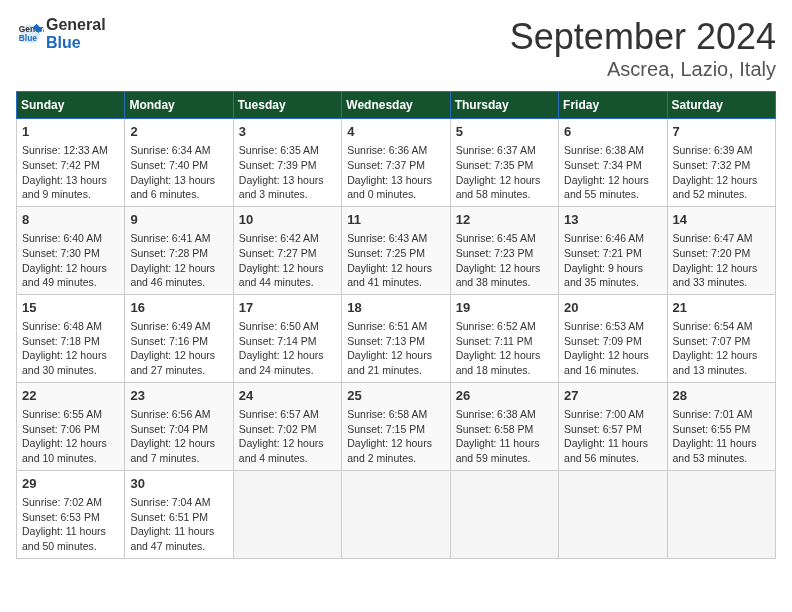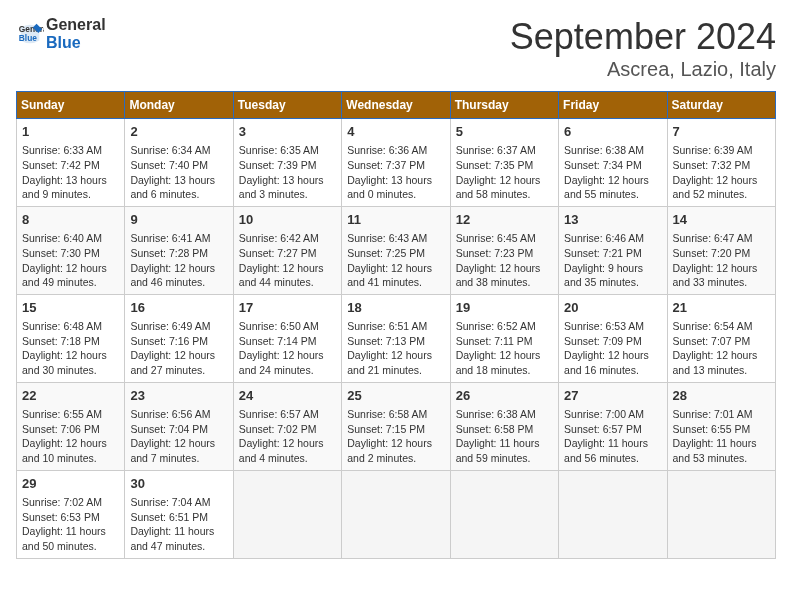--- a/index.html
+++ b/index.html
@@ -36,21 +36,21 @@
     .location {
       font-size: 20px;
       color: #555;
     }
     table {
       width: 100%;
       border-collapse: collapse;
       font-size: 10.5px;
     }
     thead th {
-      background-color: #a16207;
+      background-color: #14532d;
       color: #fff;
       padding: 6px 4px;
       font-size: 12px;
       font-weight: bold;
       text-align: left;
       border: 1px solid #2a6abf;
     }
     tbody td {
       vertical-align: top;
       padding: 4px 5px;
@@ -108,21 +108,21 @@
         <th>Monday</th>
         <th>Tuesday</th>
         <th>Wednesday</th>
         <th>Thursday</th>
         <th>Friday</th>
         <th>Saturday</th>
       </tr>
   </thead>
   <tbody id="calendar-body">
   <tr>
-        <td><span class="day-num">1</span><span>Sunrise: 6:33 AM</span><br><span>Sunset: 7:42 PM</span><br><span>Daylight: 13 hours and 9 minutes.</span></td>
+        <td><span class="day-num">1</span><span>Sunrise: 12:33 AM</span><br><span>Sunset: 7:42 PM</span><br><span>Daylight: 13 hours and 9 minutes.</span></td>
         <td><span class="day-num">2</span><span>Sunrise: 6:34 AM</span><br><span>Sunset: 7:40 PM</span><br><span>Daylight: 13 hours and 6 minutes.</span></td>
         <td><span class="day-num">3</span><span>Sunrise: 6:35 AM</span><br><span>Sunset: 7:39 PM</span><br><span>Daylight: 13 hours and 3 minutes.</span></td>
         <td><span class="day-num">4</span><span>Sunrise: 6:36 AM</span><br><span>Sunset: 7:37 PM</span><br><span>Daylight: 13 hours and 0 minutes.</span></td>
         <td><span class="day-num">5</span><span>Sunrise: 6:37 AM</span><br><span>Sunset: 7:35 PM</span><br><span>Daylight: 12 hours and 58 minutes.</span></td>
         <td><span class="day-num">6</span><span>Sunrise: 6:38 AM</span><br><span>Sunset: 7:34 PM</span><br><span>Daylight: 12 hours and 55 minutes.</span></td>
         <td><span class="day-num">7</span><span>Sunrise: 6:39 AM</span><br><span>Sunset: 7:32 PM</span><br><span>Daylight: 12 hours and 52 minutes.</span></td>
       </tr>
       <tr>
         <td><span class="day-num">8</span><span>Sunrise: 6:40 AM</span><br><span>Sunset: 7:30 PM</span><br><span>Daylight: 12 hours and 49 minutes.</span></td>
         <td><span class="day-num">9</span><span>Sunrise: 6:41 AM</span><br><span>Sunset: 7:28 PM</span><br><span>Daylight: 12 hours and 46 minutes.</span></td>

